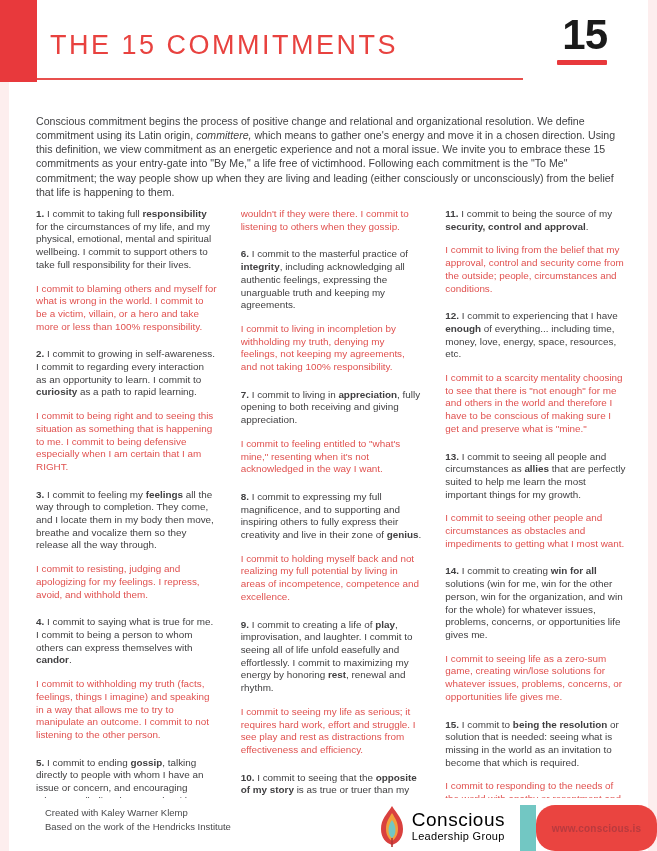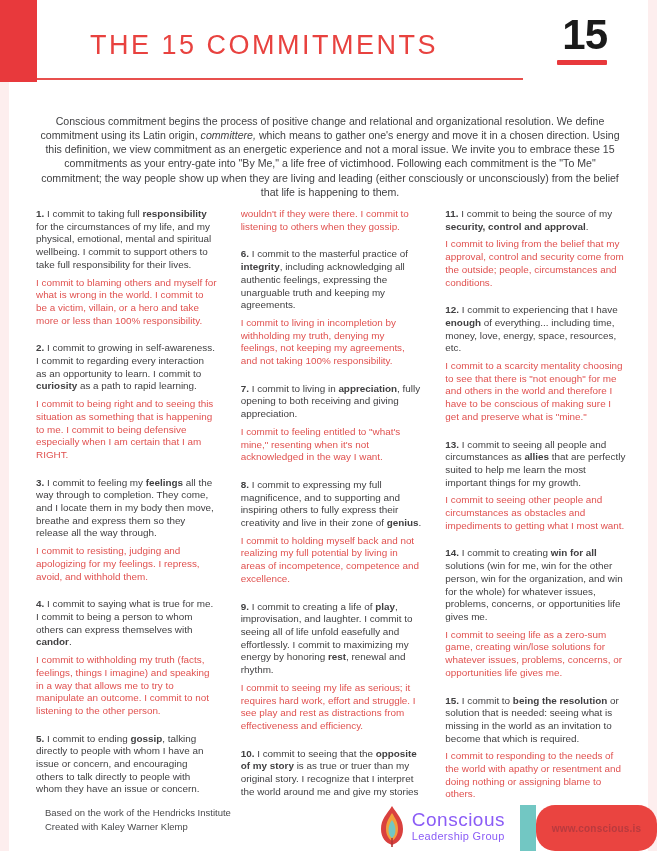--- a/index.html
+++ b/index.html
@@ -15,57 +15,56 @@
   .edge{position:absolute;top:0;bottom:0;width:9px;background:rgba(236,90,92,0.10);pointer-events:none;}
   .edge.left{left:0;}
   .edge.right{right:0;}
 
   
   .red-block{position:absolute;left:0;top:0;width:37px;height:82px;background:#e8393c;}
   .page-title{
     position:absolute;left:50px;top:30px;
     font-size:27px;letter-spacing:2.5px;color:#e8423f;font-weight:400;
     white-space:nowrap;
-    margin-left:40px;
   }
   .title-rule{position:absolute;left:37px;top:78px;width:486px;height:2px;background:#e8504d;}
   .logo15{position:absolute;right:50px;top:12px;width:50px;text-align:right;}
   .logo15 .num{font-size:42px;font-weight:700;color:#1a1a1a;letter-spacing:-1px;line-height:1.1;}
   .logo15 .bar{margin-top:2px;height:5px;background:#e8393c;border-radius:1px;}
 
   
   .intro{
     position:absolute;left:36px;top:103px;width:588px;
-    font-size:10.6px;line-height:14.3px;color:#3f3f41;text-align:center;
+    font-size:10.6px;line-height:14.3px;color:#3f3f41;
   }
   .intro .it{font-style:italic;}
 
   
   .cols{
     position:absolute;left:36px;top:208px;width:590px;height:590px;
     display:flex;gap:24px;
   }
   .col{flex:1;overflow:hidden;}
   .block{margin:0;font-size:9.9px;line-height:12.7px;}
   .block.main{color:#414042;margin-top:15px;}
-  .block.shadow{color:#e0514f;margin-top:5px;}
+  .block.shadow{color:#e0514f;margin-top:11px;}
   .block:first-child{margin-top:0;}
   .block .b{font-weight:700;}
 
   
   .credits{
     position:absolute;left:45px;top:806px;
     font-size:9.5px;line-height:14px;color:#4a4a4c;
   }
   .brand{
     position:absolute;right:152px;bottom:4px;
     display:flex;align-items:center;gap:7px;
   }
   .brand .flame{width:26px;height:42px;}
-  .brand .words{color:#8b5cf6;}
+  .brand .words{color:#000000;}
   .brand .name{font-size:19px;line-height:20px;letter-spacing:0.5px;}
   .brand .sub{font-size:11px;line-height:12px;letter-spacing:0.3px;}
   .teal-bar{position:absolute;right:121px;bottom:0;width:16px;height:46px;background:#72c7c3;}
   .url-box{
     position:absolute;right:0;bottom:0;width:121px;height:46px;background:#ea4440;
     display:flex;align-items:center;justify-content:center;
     font-size:10px;color:#b93a3e;font-weight:700;letter-spacing:0.2px;
     cursor:pointer;
     border-radius:19px;
   }
@@ -87,21 +86,21 @@
   </div>
 
   <p class="intro"><span>Conscious commitment begins the process of positive change and relational and organizational resolution.  We define commitment using its Latin origin, </span><span class="it">committere,</span><span> which means to gather one's energy and move it in a chosen direction.  Using this definition, we view commitment as an energetic experience and not a moral issue. We invite you to embrace these 15 commitments as your entry-gate into "By Me," a life free of victimhood.  Following each commitment is the "To Me" commitment; the way people show up when they are living and leading (either consciously or unconsciously) from the belief that life is happening to them.</span></p>
 
   <div class="cols">
     <div class="col">
         <p class="block main"><span class="b">1.</span><span> I commit to taking full </span><span class="b">responsibility</span><span> for the circumstances of my life, and my physical, emotional, mental and spiritual wellbeing. I commit to support others to take full responsibility for their lives.</span></p>
         <p class="block shadow"><span>I commit to blaming others and myself for what is wrong in the world. I commit to be a victim, villain, or a hero and take more or less than 100% responsibility.</span></p>
         <p class="block main"><span class="b">2.</span><span> I commit to growing in self-awareness. I commit to regarding every interaction as an opportunity to learn. I commit to </span><span class="b">curiosity</span><span> as a path to rapid learning.</span></p>
         <p class="block shadow"><span>I commit to being right and to seeing this situation as something that is happening to me.  I commit to being defensive especially when I am certain that I am RIGHT.</span></p>
-        <p class="block main"><span class="b">3.</span><span> I commit to feeling my </span><span class="b">feelings</span><span> all the way through to completion. They come, and I locate them in my body then move, breathe and express them so they release all the way through.</span></p>
+        <p class="block main"><span class="b">3.</span><span> I commit to feeling my </span><span class="b">feelings</span><span> all the way through to completion. They come, and I locate them in my body then move, breathe and vocalize them so they release all the way through.</span></p>
         <p class="block shadow"><span>I commit to resisting, judging and apologizing for my feelings. I repress, avoid, and withhold them.</span></p>
         <p class="block main"><span class="b">4.</span><span> I commit to saying what is true for me. I commit to being a person to whom others can express themselves with </span><span class="b">candor</span><span>.</span></p>
         <p class="block shadow"><span>I commit to withholding my truth (facts, feelings, things I imagine) and speaking in a way that allows me to try to manipulate an outcome.  I commit to not listening to the other person.</span></p>
         <p class="block main"><span class="b">5.</span><span> I commit to ending </span><span class="b">gossip</span><span>, talking directly to people with whom I have an issue or concern, and encouraging others to talk directly to people with whom they have an issue or concern.</span></p>
         <p class="block shadow"><span>I commit to saying things about people that I have not or will not say to them. I commit to talking about people in ways I</span></p>
       </div>
     <div class="col">
         <p class="block shadow"><span>wouldn't if they were there. I commit to listening to others when they gossip.</span></p>
         <p class="block main"><span class="b">6.</span><span> I commit to the masterful practice of </span><span class="b">integrity</span><span>, including acknowledging all authentic feelings, expressing the unarguable truth and keeping my agreements.</span></p>
         <p class="block shadow"><span>I commit to living in incompletion by withholding my truth, denying my feelings, not keeping my agreements, and not taking 100% responsibility.</span></p>
@@ -121,22 +120,22 @@
         <p class="block main"><span class="b">13.</span><span> I commit to seeing all people and circumstances as </span><span class="b">allies</span><span> that are perfectly suited to help me learn the most important things for my growth.</span></p>
         <p class="block shadow"><span>I commit to seeing other people and circumstances as obstacles and impediments to getting what I most want.</span></p>
         <p class="block main"><span class="b">14.</span><span> I commit to creating </span><span class="b">win for all</span><span> solutions (win for me, win for the other person, win for the organization, and win for the whole) for whatever issues, problems, concerns, or opportunities life gives me.</span></p>
         <p class="block shadow"><span>I commit to seeing life as a zero-sum game, creating win/lose solutions for whatever issues, problems, concerns, or opportunities life gives me.</span></p>
         <p class="block main"><span class="b">15.</span><span> I commit to </span><span class="b">being the resolution</span><span> or solution that is needed: seeing what is missing in the world as an invitation to become that which is required.</span></p>
         <p class="block shadow"><span>I commit to responding to the needs of the world with apathy or resentment and doing nothing or assigning blame to others.</span></p>
       </div>
   </div>
 
   <div class="credits">
+    <div>Created with Kaley Warner Klemp</div>
     <div>Based on the work of the Hendricks Institute</div>
-    <div>Created with Kaley Warner Klemp</div>
   </div>
 
   <div class="brand">
     <svg class="flame" viewBox="0 0 26 42" xmlns="http://www.w3.org/2000/svg">
       <path d="M13 1 C18 9 24 14 24 24 C24 33 19 38 13 40 C7 38 2 33 2 24 C2 14 8 9 13 1 Z" fill="#d9403e"></path>
       <path d="M13 8 C16 13 19 17 19 24 C19 30 16 34 13 36 C10 34 7 30 7 24 C7 17 10 13 13 8 Z" fill="#f2a03c"></path>
       <path d="M13 15 C15 18 16.5 21 16.5 25 C16.5 29 15 31.5 13 33 C11 31.5 9.5 29 9.5 25 C9.5 21 11 18 13 15 Z" fill="#72c7c3"></path>
       <rect x="12.2" y="33" width="1.6" height="9" fill="#b23635"></rect>
     </svg>
     <div class="words">

